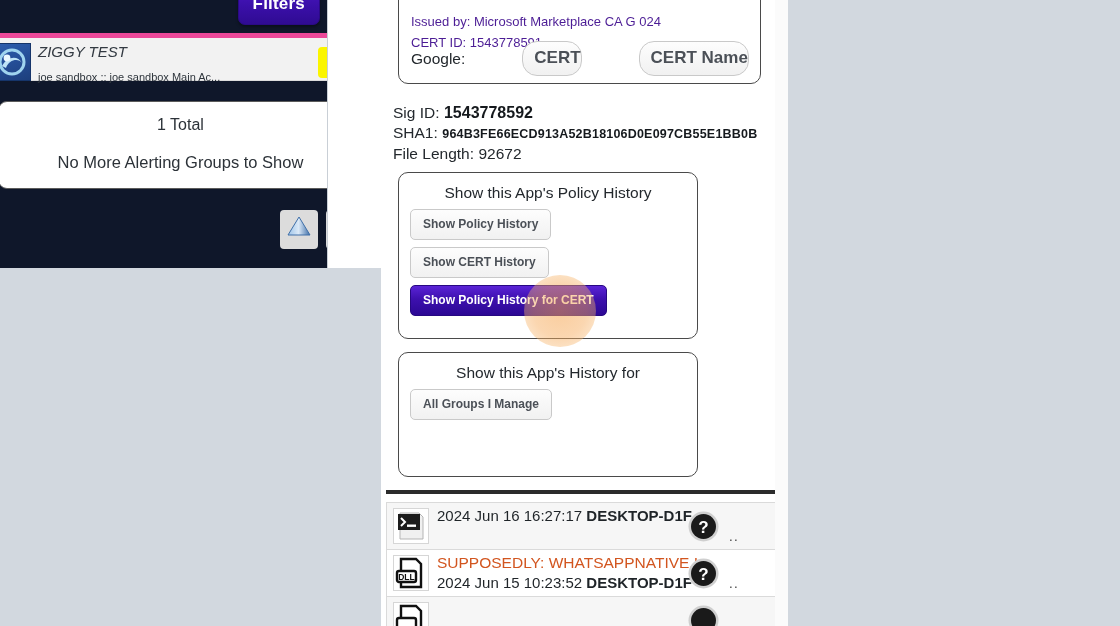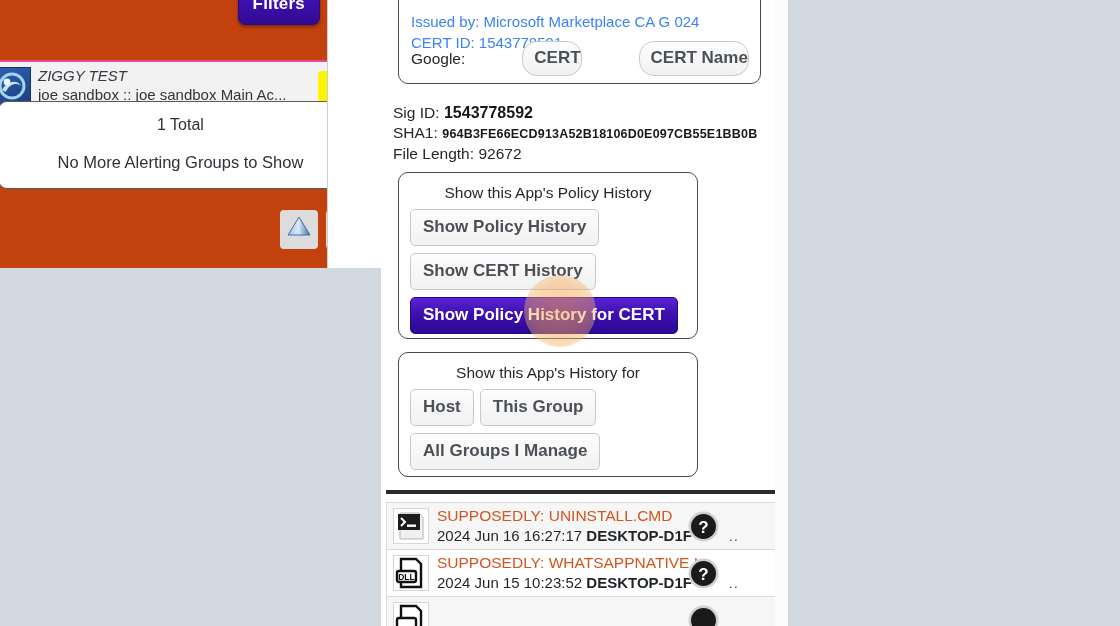--- a/index.html
+++ b/index.html
@@ -18,21 +18,21 @@
     background: #d2d8df;
   }
   .mid-gutter {
     position: absolute; left: 775px; top: 0; width: 13px; height: 626px;
     background: #fbfbfb;
   }
 
   
   .left-panel {
     position: absolute; left: 0; top: 0; width: 328px; height: 268px;
-    background: #c2410c;
+    background: #0f172a;
     border-right: 1px solid #c9cfd6;
     box-sizing: border-box;
     overflow: hidden;
   }
   .left-below {
     position: absolute; left: 0; top: 268px; width: 381px; height: 358px;
     background: #d2d8df;
   }
 
   .filters-row {
@@ -44,41 +44,41 @@
     color: #ffffff;
     font-weight: bold; font-size: 17px;
     padding: 9px 14px 10px 14px;
     border-radius: 7px;
     border: 1px solid #2a0a86;
     box-shadow: 0 2px 3px rgba(0,0,0,.35);
     letter-spacing: .2px;
   }
 
   .group-row {
-    position: absolute; left: 0; top: 60px; width: 380px; height: 48px;
+    position: absolute; left: 0; top: 33px; width: 380px; height: 48px;
     background: #f2f2f2;
-    border-top: 2px solid #ec4899;
+    border-top: 5px solid #ec4899;
     border-bottom: 1px solid #dcdcdc;
     box-sizing: border-box;
     padding-left: 9px;
   }
   .group-icon {
     position: absolute; left: -7px; top: 5px; width: 38px; height: 38px;
     background: linear-gradient(160deg,#2f5fae 0%, #26509a 45%, #1d3f7d 100%);
     border: 1px solid #16356a;
     box-sizing: border-box;
   }
   .group-icon svg { display:block; }
   .group-text { position: absolute; left: 38px; top: 4px; }
   .group-name {
     font-style: italic; font-size: 15px; color: #333a42; line-height: 19px;
     white-space: nowrap;
   }
   .group-sub {
-    font-size: 15px; color: #2f363d; line-height: 19px; white-space: nowrap;
+    font-size: 11px; color: #2f363d; line-height: 19px; white-space: nowrap; margin-top: 7px;
   }
   .group-count {
     position: absolute; right: 18px; top: 9px;
     background: #fbf500; color: #111111;
     font-size: 23px; font-weight: bold; line-height: 1;
     padding: 3px 9px 5px 9px;
     border-radius: 4px;
   }
 
   .totals-box {
@@ -118,21 +118,21 @@
     background: #ffffff;
     overflow: hidden;
   }
 
   .cert-box {
     position: absolute; left: 17px; top: -36px; width: 363px; height: 120px;
     border: 1px solid #4a4a4a; border-radius: 10px;
     background: #ffffff; box-sizing: border-box;
   }
   .cert-line {
-    font-size: 15px; color: #3b82f6; margin-left: 12px; line-height: 21px;
+    font-size: 13px; color: #4c1d95; margin-left: 12px; line-height: 21px;
     white-space: nowrap;
   }
   .cert-google-row {
     position: absolute; left: 12px; top: 76px;
     display: flex; align-items: center; gap: 13px;
   }
   .cert-google-label { font-size: 15.5px; color: #23282d; }
   .gbtn {
     background: linear-gradient(180deg,#fdfdfd 0%, #f1f1f1 100%);
     border: 1px solid #c9c9c9; border-radius: 15px;
@@ -157,21 +157,21 @@
   .fs-history { top: 352px; height: 125px; }
   .fs-title {
     text-align: center; font-size: 15.5px; color: #23282d;
     margin-top: 11px; margin-bottom: 7px;
   }
   .fs-body { padding: 0 11px 0 11px; }
   .fs-row { margin-bottom: 7px; display: flex; gap: 6px; }
   .pbtn {
     background: linear-gradient(180deg,#fdfdfd 0%, #f1f1f1 100%);
     border: 1px solid #c9c9c9; border-radius: 5px;
-    font-size: 17px; font-weight: bold; color: #4b5057;
+    font-size: 12px; font-weight: bold; color: #4b5057;
     padding: 7px 12px 8px 12px; white-space: nowrap;
   }
   .pbtn.primary {
     background: linear-gradient(180deg,#5a23d6 0%, #3d10ae 45%, #2c0894 100%);
     border: 1px solid #270882;
     color: #ffffff;
   }
 
   .hr-dark {
     position: absolute; left: 5px; top: 490px; width: 389px; height: 4px;
@@ -331,44 +331,39 @@
         <div class="fs-row">
           <span class="pbtn primary">Show Policy History for CERT</span>
         </div>
       </div>
     </div>
 
     <div class="fieldset fs-history">
       <div class="fs-title">Show this App's History for</div>
       <div class="fs-body">
         <div class="fs-row">
-          <span class="pbtn">Host</span>
-          <span class="pbtn">This Group</span>
-        </div>
-        <div class="fs-row">
           <span class="pbtn">All Groups I Manage</span>
         </div>
       </div>
     </div>
 
     <div class="hr-dark"></div>
 
     <div class="file-list">
 
       <div class="file-row">
         <div class="file-icon">
           <svg width="34" height="34" viewBox="0 0 34 34">
             <path d="M6 4 H25 L29 8 V30 H6 Z" fill="#f0f0f0" stroke="#b5b5b5" stroke-width="1"></path>
             <rect x="4" y="5" width="22" height="16" fill="#1c1c1c"></rect>
             <path d="M7 9 L11 13 L7 17" stroke="#ffffff" stroke-width="2" fill="none"></path>
             <rect x="13" y="15.5" width="9" height="2.4" fill="#ffffff"></rect>
           </svg>
         </div>
         <div class="file-text">
-          <div class="file-name">SUPPOSEDLY: UNINSTALL.CMD</div>
           <div class="file-meta">
             <span>2024 Jun 16 16:27:17</span>
             <b>DESKTOP-D1F</b>
           </div>
         </div>
         <div class="help-icon">
           <svg width="33" height="33" viewBox="0 0 33 33">
             <circle cx="16.5" cy="16.5" r="15" fill="#cfcfcf"></circle>
             <circle cx="16.5" cy="16.5" r="12.5" fill="#1a1a1a"></circle>
             <text x="16.5" y="23" font-size="17" font-weight="bold" fill="#ffffff" text-anchor="middle" font-family="Liberation Sans, sans-serif">?</text>

